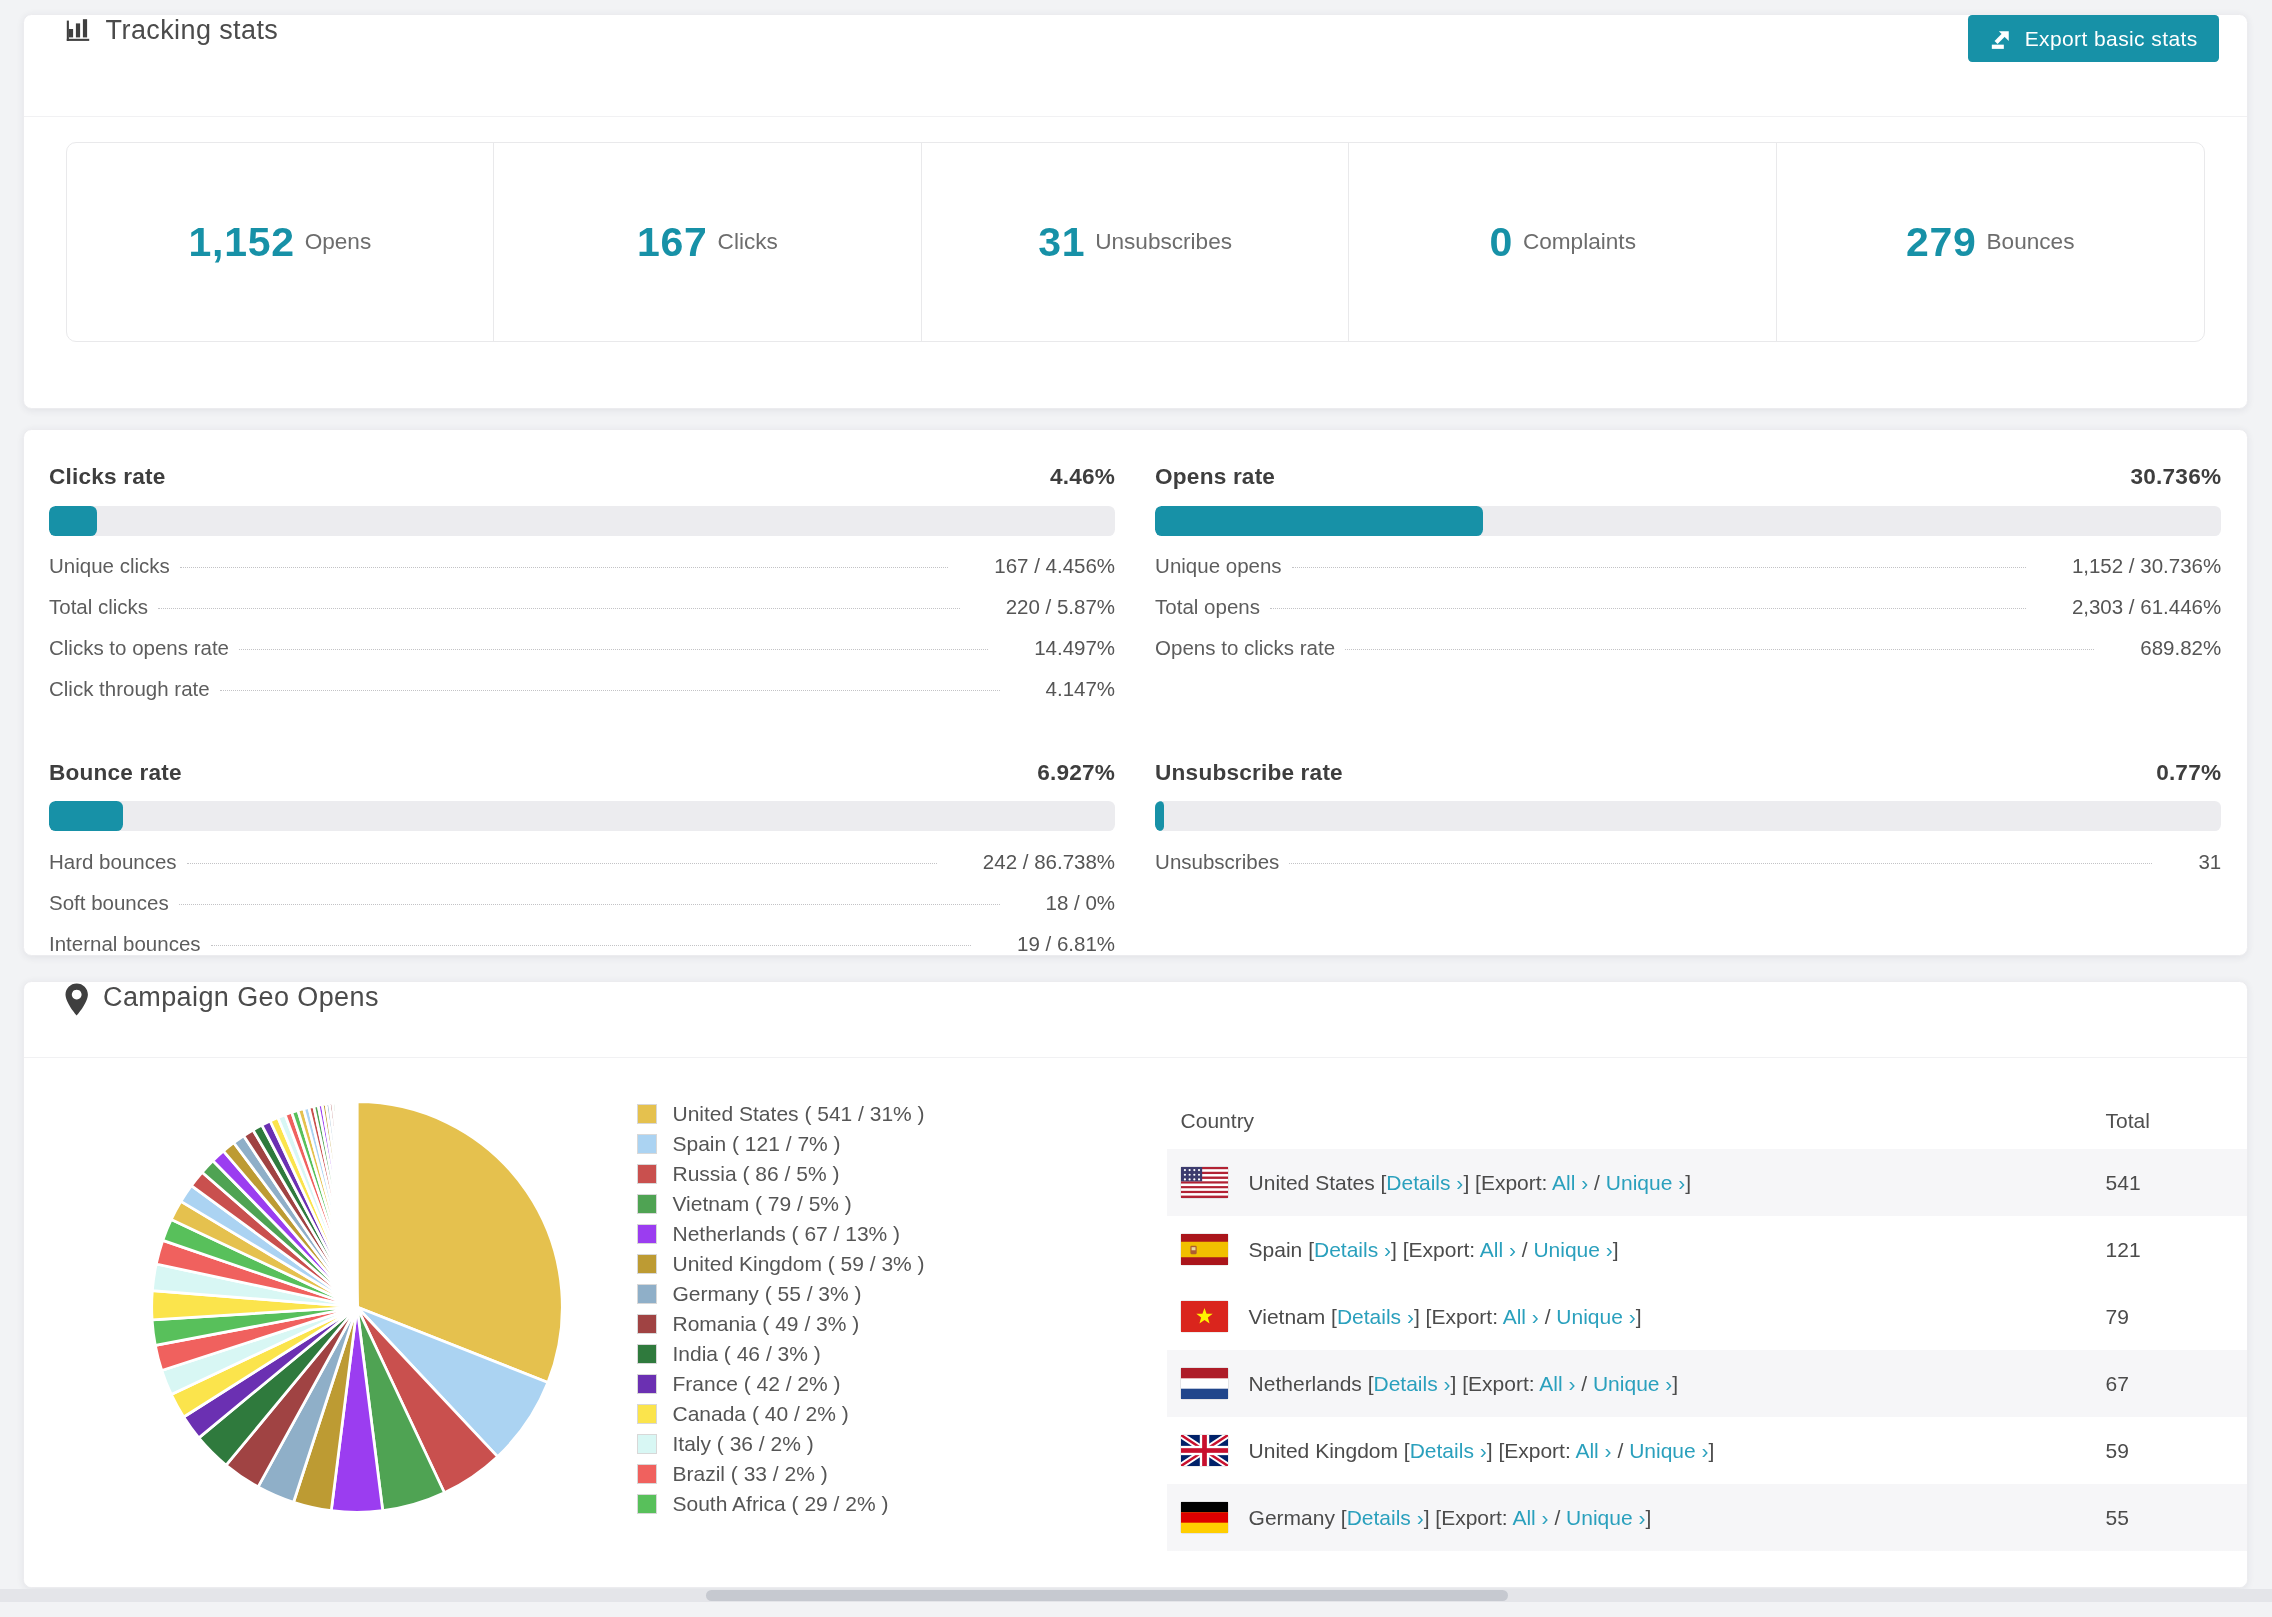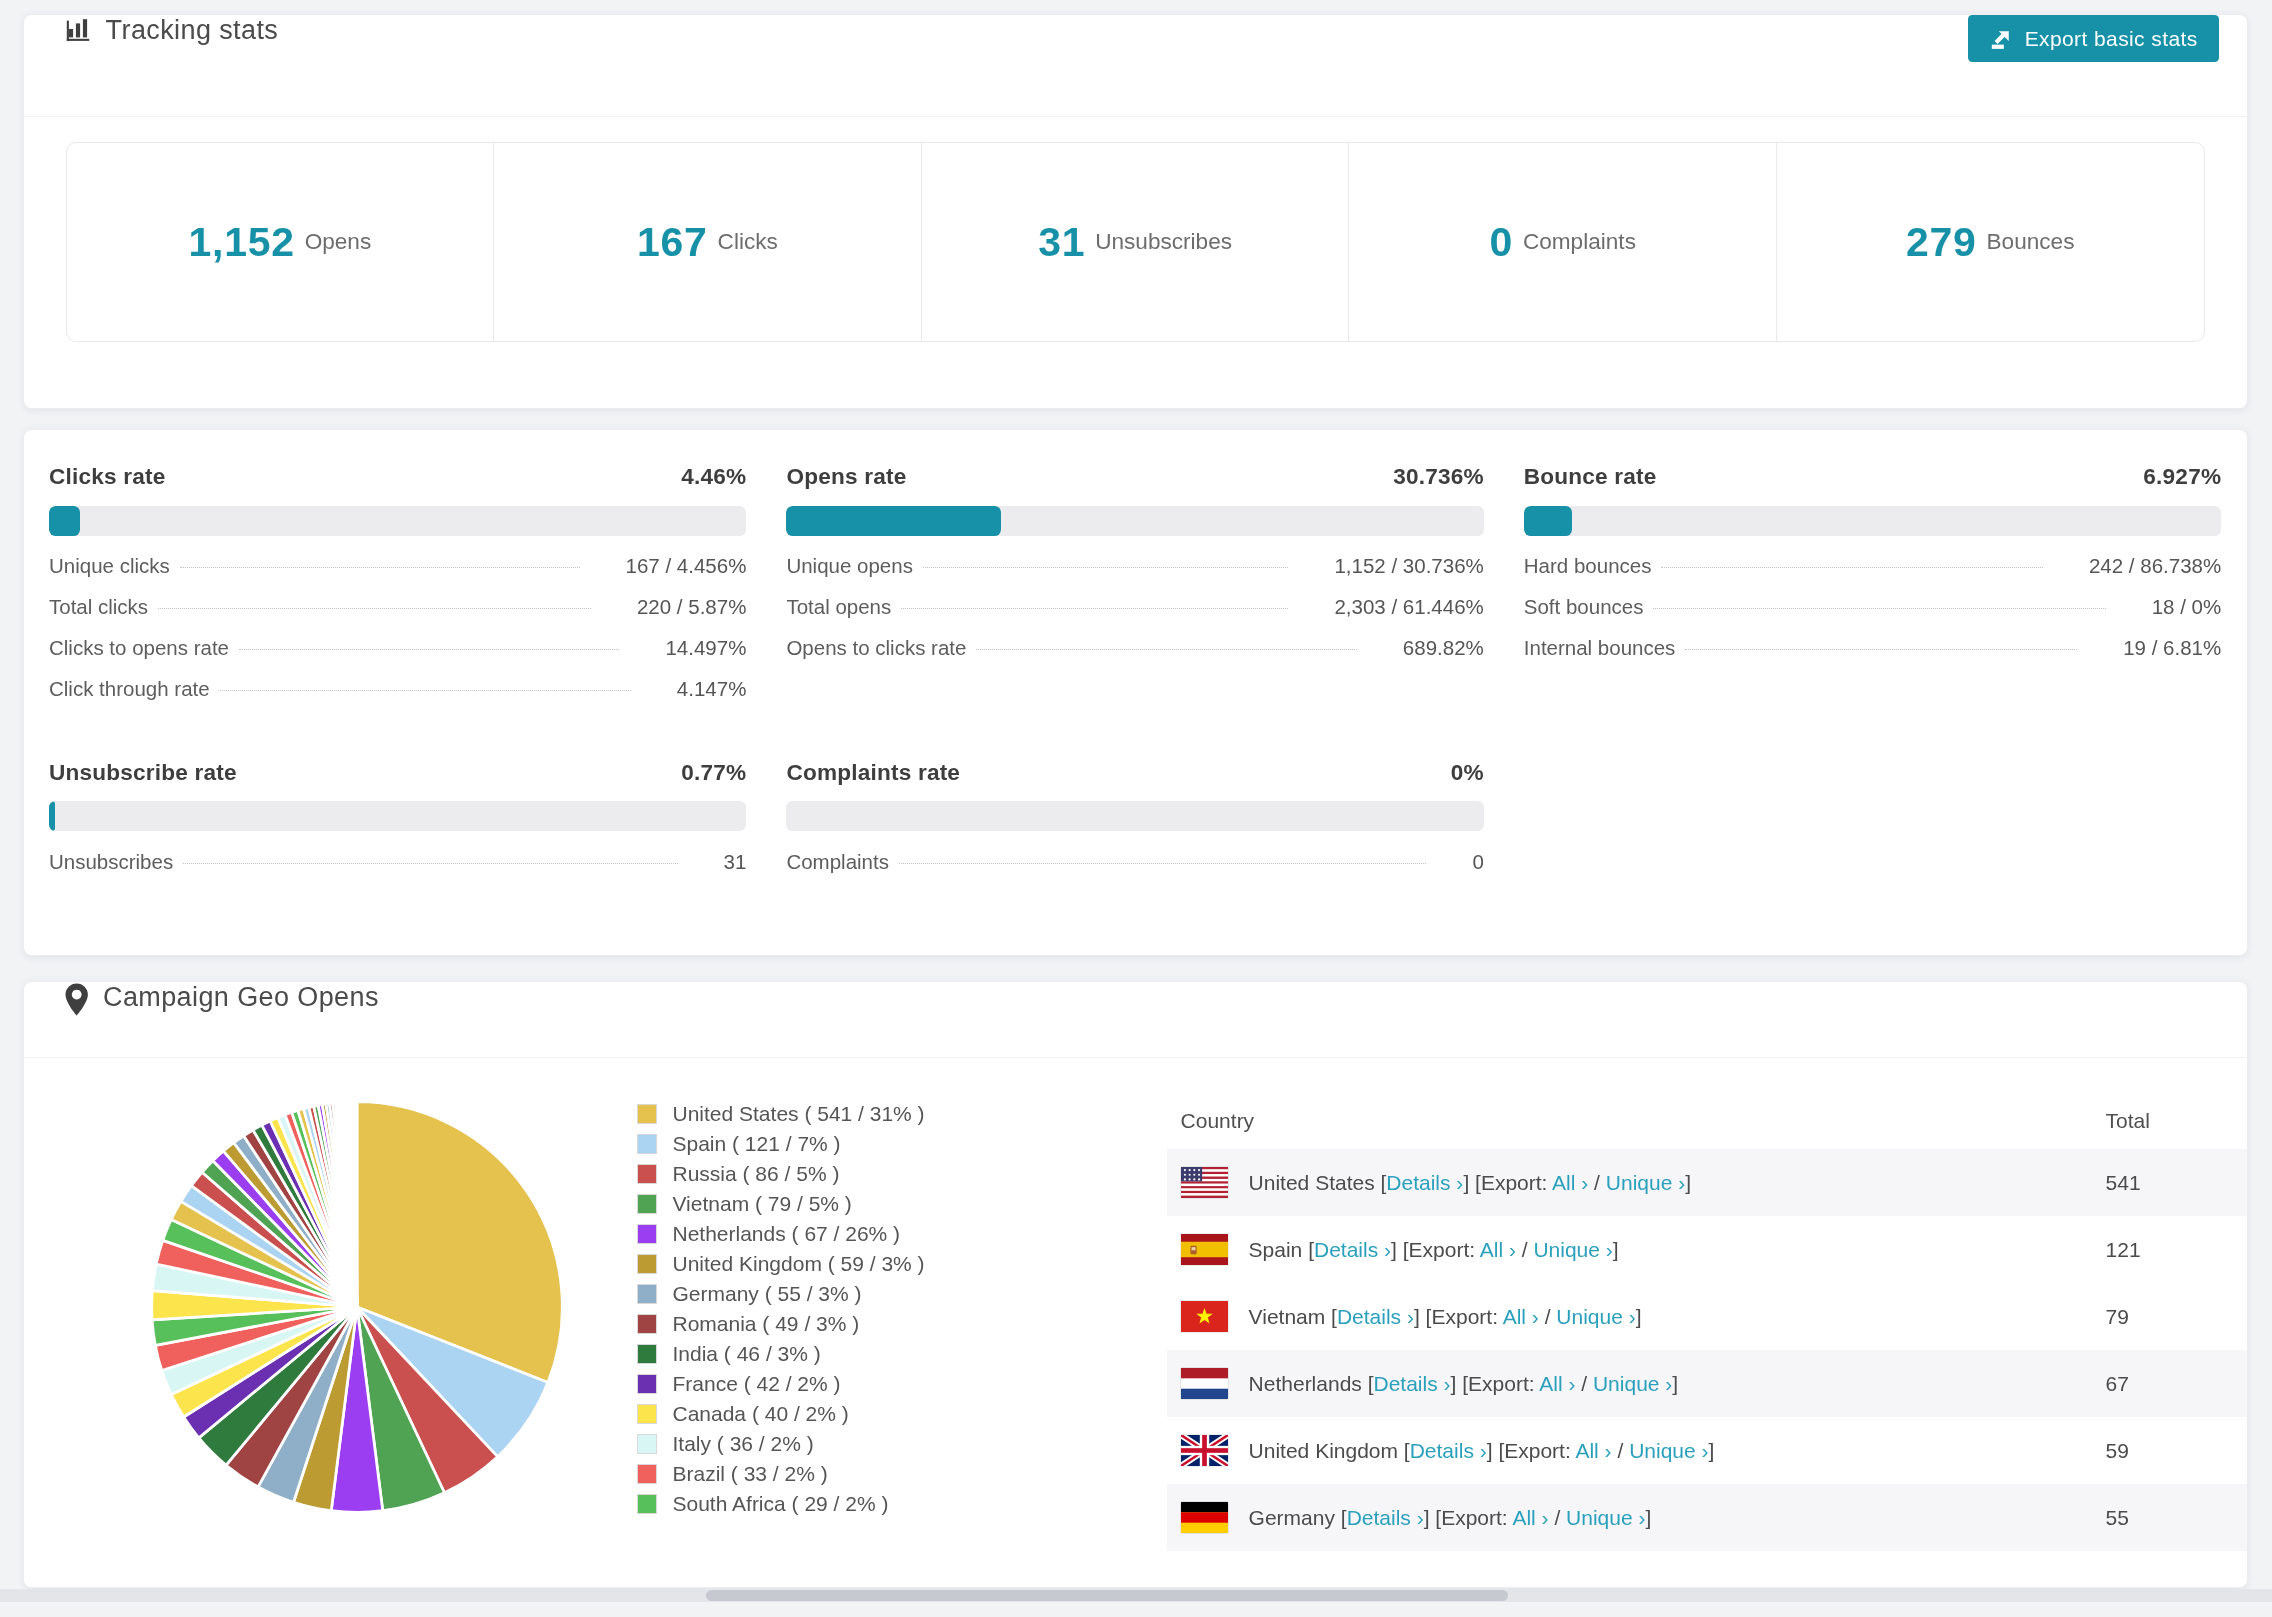--- a/index.html
+++ b/index.html
@@ -40,21 +40,21 @@
     margin:25px 42px 0;display:flex;height:198px;
     border:1.4px solid #e9e9eb;border-radius:10px;overflow:hidden;background:#fff;
   }
   .stat-box{flex:1;display:flex;flex-direction:row;align-items:center;justify-content:center;gap:10px;}
   .stat-box + .stat-box{border-left:1.4px solid #e9e9eb;}
   .stat-value{font-size:41px;font-weight:700;color:#1791a7;letter-spacing:0.7px;}
   .stat-label{font-size:22.6px;color:#6d6d6d;}
 
   
   .rates-grid{
-    display:grid;grid-template-columns:repeat(3,1fr);
+    display:grid;grid-template-columns:repeat(2,1fr);
     column-gap:40px;row-gap:42px;padding:34px 25.4px 0;
   }
   .rate-head{display:flex;justify-content:space-between;align-items:baseline;padding-bottom:15.5px;}
   .rate-title,.rate-percent{font-size:22.6px;font-weight:700;color:#3e3e3e;letter-spacing:0.2px;}
   .rate-bar{height:30px;background:#ececef;border-radius:6.4px;overflow:hidden;}
   .rate-fill{height:100%;background:#1791a7;border-radius:6.4px;}
   .rate-rows{margin-top:18.4px;}
   .rate-row{display:flex;align-items:baseline;height:41px;font-size:20.5px;color:#5d5d5d;}
   .leader{flex:1;border-bottom:1.4px dotted #c3c3c6;margin:0 10px;transform:translateY(-5px);}
   .rate-val{white-space:nowrap;color:#555;margin-left:36px;}
@@ -334,21 +334,21 @@
       <div class="legend-item">
         <span class="legend-swatch" style="background: rgb(201, 80, 78);"></span>
         <span class="legend-label">Russia ( 86 / 5% )</span>
       </div>
       <div class="legend-item">
         <span class="legend-swatch" style="background: rgb(79, 163, 83);"></span>
         <span class="legend-label">Vietnam ( 79 / 5% )</span>
       </div>
       <div class="legend-item">
         <span class="legend-swatch" style="background: rgb(155, 61, 240);"></span>
-        <span class="legend-label">Netherlands ( 67 / 26% )</span>
+        <span class="legend-label">Netherlands ( 67 / 13% )</span>
       </div>
       <div class="legend-item">
         <span class="legend-swatch" style="background: rgb(189, 155, 51);"></span>
         <span class="legend-label">United Kingdom ( 59 / 3% )</span>
       </div>
       <div class="legend-item">
         <span class="legend-swatch" style="background: rgb(143, 175, 200);"></span>
         <span class="legend-label">Germany ( 55 / 3% )</span>
       </div>
       <div class="legend-item">

